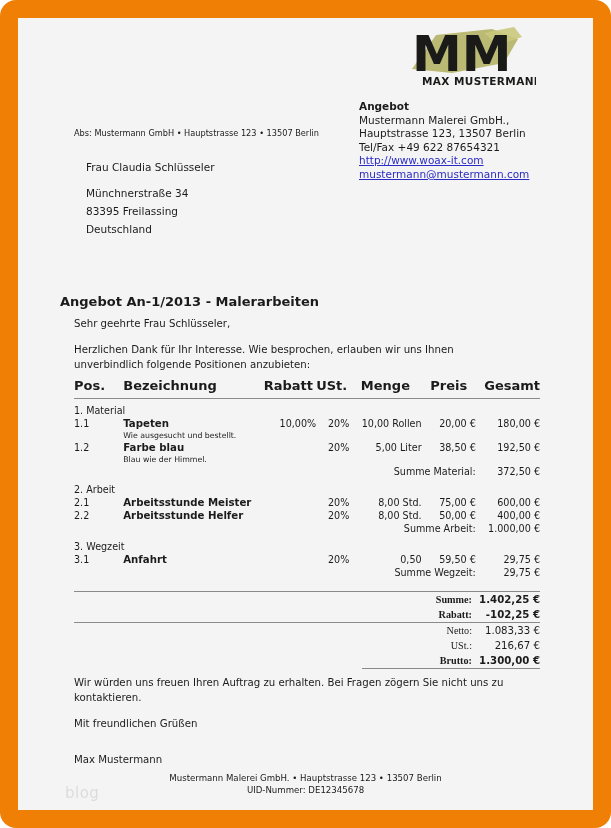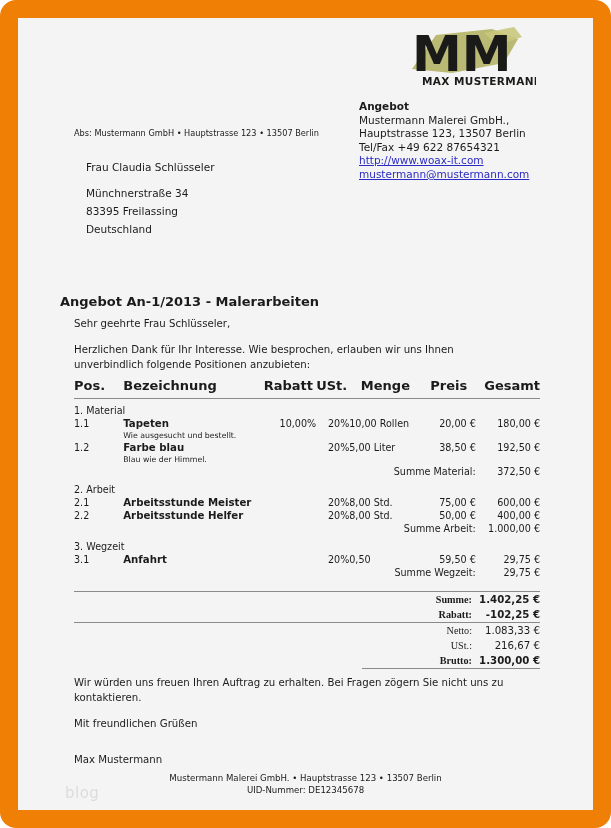--- a/index.html
+++ b/index.html
@@ -139,21 +139,21 @@
   }
   .items td {
     padding: 1px 0;
     vertical-align: top;
     white-space: nowrap;
   }
   .c-pos   { width: 40px;  text-align: left; }
   .c-desc  { width: 146px; text-align: left; }
   .c-rab   { width: 54px;  text-align: right; }
   .c-ust   { width: 34px;  text-align: right; }
-  .c-menge { width: 78px;  text-align: left; }
+  .c-menge { width: 78px;  text-align: right; }
   .c-preis { width: 62px;  text-align: right; }
   .c-ges   { width: 68px;  text-align: right; }
   .items th.c-desc { padding-left: 12px; }
   .items td.c-desc { padding-left: 12px; }
   .items th.c-rab  { text-align: left; }
   .items th.c-ust  { text-align: left; }
   .items th.c-menge{ text-align: center; }
   .items th.c-preis{ text-align: center; }
   .items th.c-ges  { text-align: right; }
 

